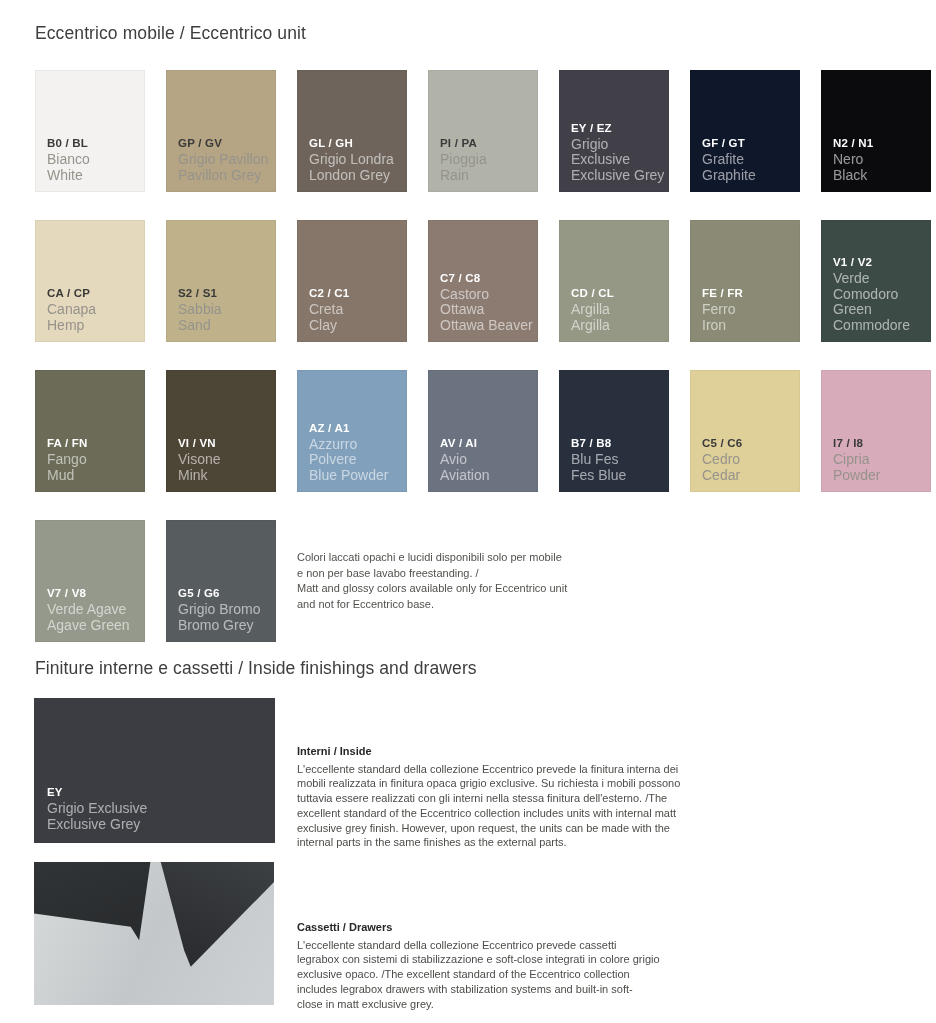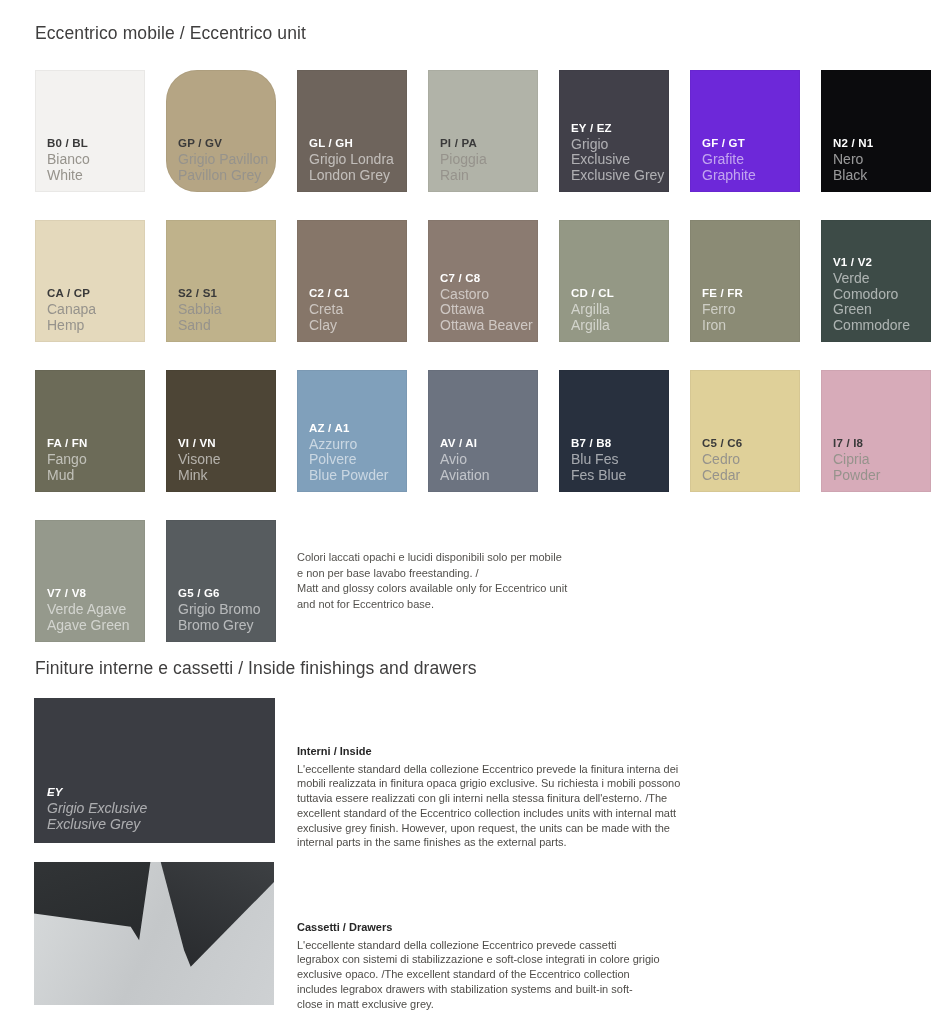--- a/index.html
+++ b/index.html
@@ -68,21 +68,20 @@
     color: #53514d;
     white-space: pre-line;
   }
 
   .ey-swatch {
     position: absolute;
     left: 34px;
     top: 698px;
     width: 241px;
     height: 145px;
-    font-style: italic;
   }
   .ey-swatch .labels {
     position: absolute;
     left: 13px;
     bottom: 11px;
   }
 
   .text-block {
     position: absolute;
     font-size: 11px;
@@ -130,21 +129,21 @@
 
   <div class="grid">
       <div class="swatch-row">
         <div class="swatch light" style="background: rgb(243, 242, 240);">
           <div class="labels">
             <div class="code">B0 / BL</div>
             <div class="name">Bianco</div>
             <div class="name">White</div>
           </div>
         </div>
-        <div class="swatch light" style="background: rgb(181, 165, 132); border-radius: 31px;">
+        <div class="swatch light" style="background: rgb(181, 165, 132);">
           <div class="labels">
             <div class="code">GP / GV</div>
             <div class="name">Grigio Pavillon</div>
             <div class="name">Pavillon Grey</div>
           </div>
         </div>
         <div class="swatch dark" style="background: rgb(110, 100, 92);">
           <div class="labels">
             <div class="code">GL / GH</div>
             <div class="name">Grigio Londra</div>
@@ -158,21 +157,21 @@
             <div class="name">Rain</div>
           </div>
         </div>
         <div class="swatch dark" style="background: rgb(65, 64, 73);">
           <div class="labels">
             <div class="code">EY / EZ</div>
             <div class="name">Grigio Exclusive</div>
             <div class="name">Exclusive Grey</div>
           </div>
         </div>
-        <div class="swatch dark" style="background: #6d28d9;">
+        <div class="swatch dark" style="background: #0f172a;">
           <div class="labels">
             <div class="code">GF / GT</div>
             <div class="name">Grafite</div>
             <div class="name">Graphite</div>
           </div>
         </div>
         <div class="swatch dark" style="background: rgb(11, 11, 13);">
           <div class="labels">
             <div class="code">N2 / N1</div>
             <div class="name">Nero</div>

